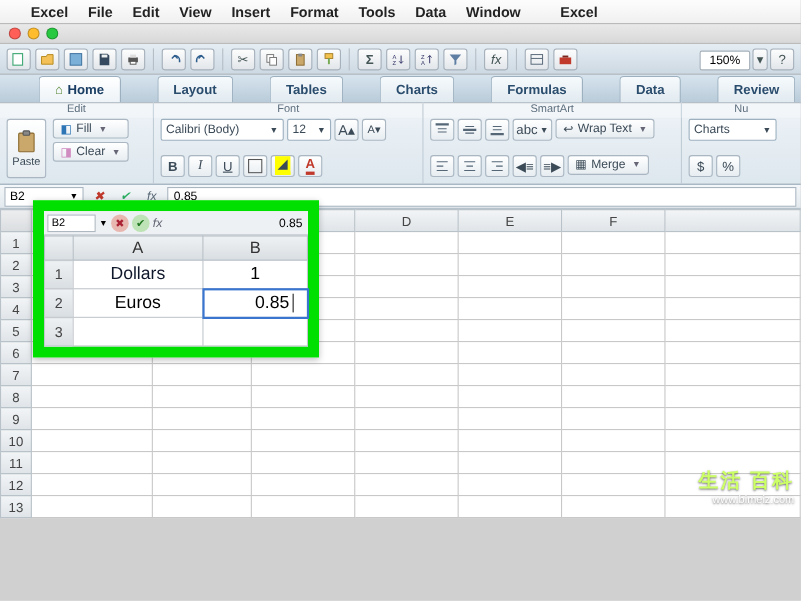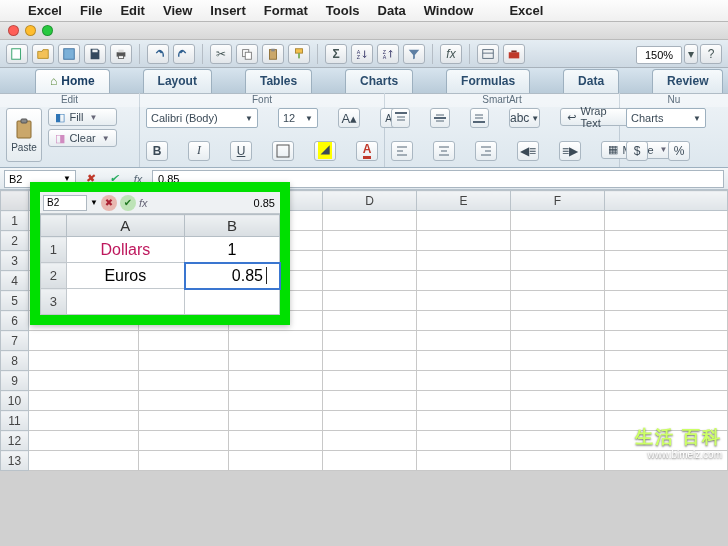--- a/index.html
+++ b/index.html
@@ -40,21 +40,21 @@
 .paste-big svg { width: 20px; height: 22px; }
 .stack { display: flex; flex-direction: column; gap: 3px; }
 .pill { height: 18px; padding: 0 6px; background: linear-gradient(#fff,#e7edf1); border: 1px solid #aab7c2; border-radius: 3px; display: flex; align-items: center; gap: 4px; font-size: 11px; cursor: pointer; }
 .pill .dd { font-size: 8px; color: #667; margin-left: 2px; }
 .fontbox { width: 112px; height: 20px; background: #fff; border: 1px solid #9db0bf; border-radius: 2px; font-size: 11px; padding: 0 4px; display: flex; align-items: center; justify-content: space-between; }
 .sizebox { width: 40px; height: 20px; background: #fff; border: 1px solid #9db0bf; border-radius: 2px; font-size: 11px; padding: 0 4px; display: flex; align-items: center; justify-content: space-between; }
 .minibtn { width: 22px; height: 20px; background: linear-gradient(#fff,#e7edf1); border: 1px solid #aab7c2; border-radius: 3px; display: flex; align-items: center; justify-content: center; font-size: 12px; cursor: pointer; }
 .minibtn.b { font-weight: bold; }
 .minibtn.i { font-style: italic; font-family: Georgia, serif; }
 .minibtn.u { text-decoration: underline; }
-.row { display: flex; gap: 20px; }
+.row { display: flex; gap: 3px; justify-content: flex-end; }
 .numfmt { width: 80px; height: 20px; background: #fff; border: 1px solid #9db0bf; border-radius: 2px; font-size: 11px; padding: 0 4px; display: flex; align-items: center; justify-content: space-between; }
 
 
 .fbar { height: 22px; background: linear-gradient(#f4f7f9,#e2e9ee); border-bottom: 1px solid #b6c2cc; display: flex; align-items: center; font-size: 11px; }
 .namebox { width: 72px; height: 18px; background: #fff; border: 1px solid #a9b6c1; margin-left: 4px; display: flex; align-items: center; justify-content: space-between; padding: 0 4px; }
 .fxbtn { width: 20px; height: 18px; display: flex; align-items: center; justify-content: center; margin-left: 4px; font-style: italic; color: #5a6a77; }
 .fcancel { color: #c0392b; } .fconfirm { color: #27ae60; }
 .finput { flex: 1; height: 18px; background: #fff; border: 1px solid #a9b6c1; margin: 0 4px; padding: 0 5px; display: flex; align-items: center; }
 
 
@@ -76,21 +76,21 @@
 .hl-fbar .round { width: 16px; height: 16px; border-radius: 50%; display: flex; align-items: center; justify-content: center; font-size: 10px; }
 .hl-fbar .val { flex: 1; text-align: right; font-size: 11px; padding-right: 2px; }
 table.hlsheet { border-collapse: collapse; width: 100%; }
 table.hlsheet th { background: linear-gradient(#eef1f3,#d9dee2); border: 1px solid #b5bec5; height: 22px; font-size: 15px; font-weight: normal; color: #333; }
 table.hlsheet td, table.hlsheet tbody th { border: 1px solid #c2c8cd; height: 26px; font-size: 16px; text-align: center; }
 table.hlsheet tbody th { width: 26px; background: linear-gradient(#eef1f3,#d9dee2); font-weight: normal; color: #444; font-size: 13px; }
 table.hlsheet .hA { width: 120px; }
 table.hlsheet .hB { width: 96px; }
 table.hlsheet td.editing { outline: 2px solid #3a76d0; outline-offset: -1px; position: relative; text-align: right; padding-right: 16px; }
 table.hlsheet td.editing::after { content: ""; position: absolute; right: 12px; top: 4px; bottom: 4px; width: 1px; background: #222; }
-.r1a { font-size: 22px; color: #be185d; }
+.r1a { font-size: 22px; color: #0f172a; }
 
 
 .wm { position: absolute; right: 6px; bottom: 10px; font-size: 10px; color: #fff; text-align: right; text-shadow: 0 1px 2px rgba(0,0,0,.6); line-height: 1.25; }
 .wm .cn { font-size: 18px; font-weight: bold; color: #ccff66; letter-spacing: 2px; }
 </style>
 </head>
 <body>
 
 <div class="mac-menubar">
   <span class="apple"></span>

